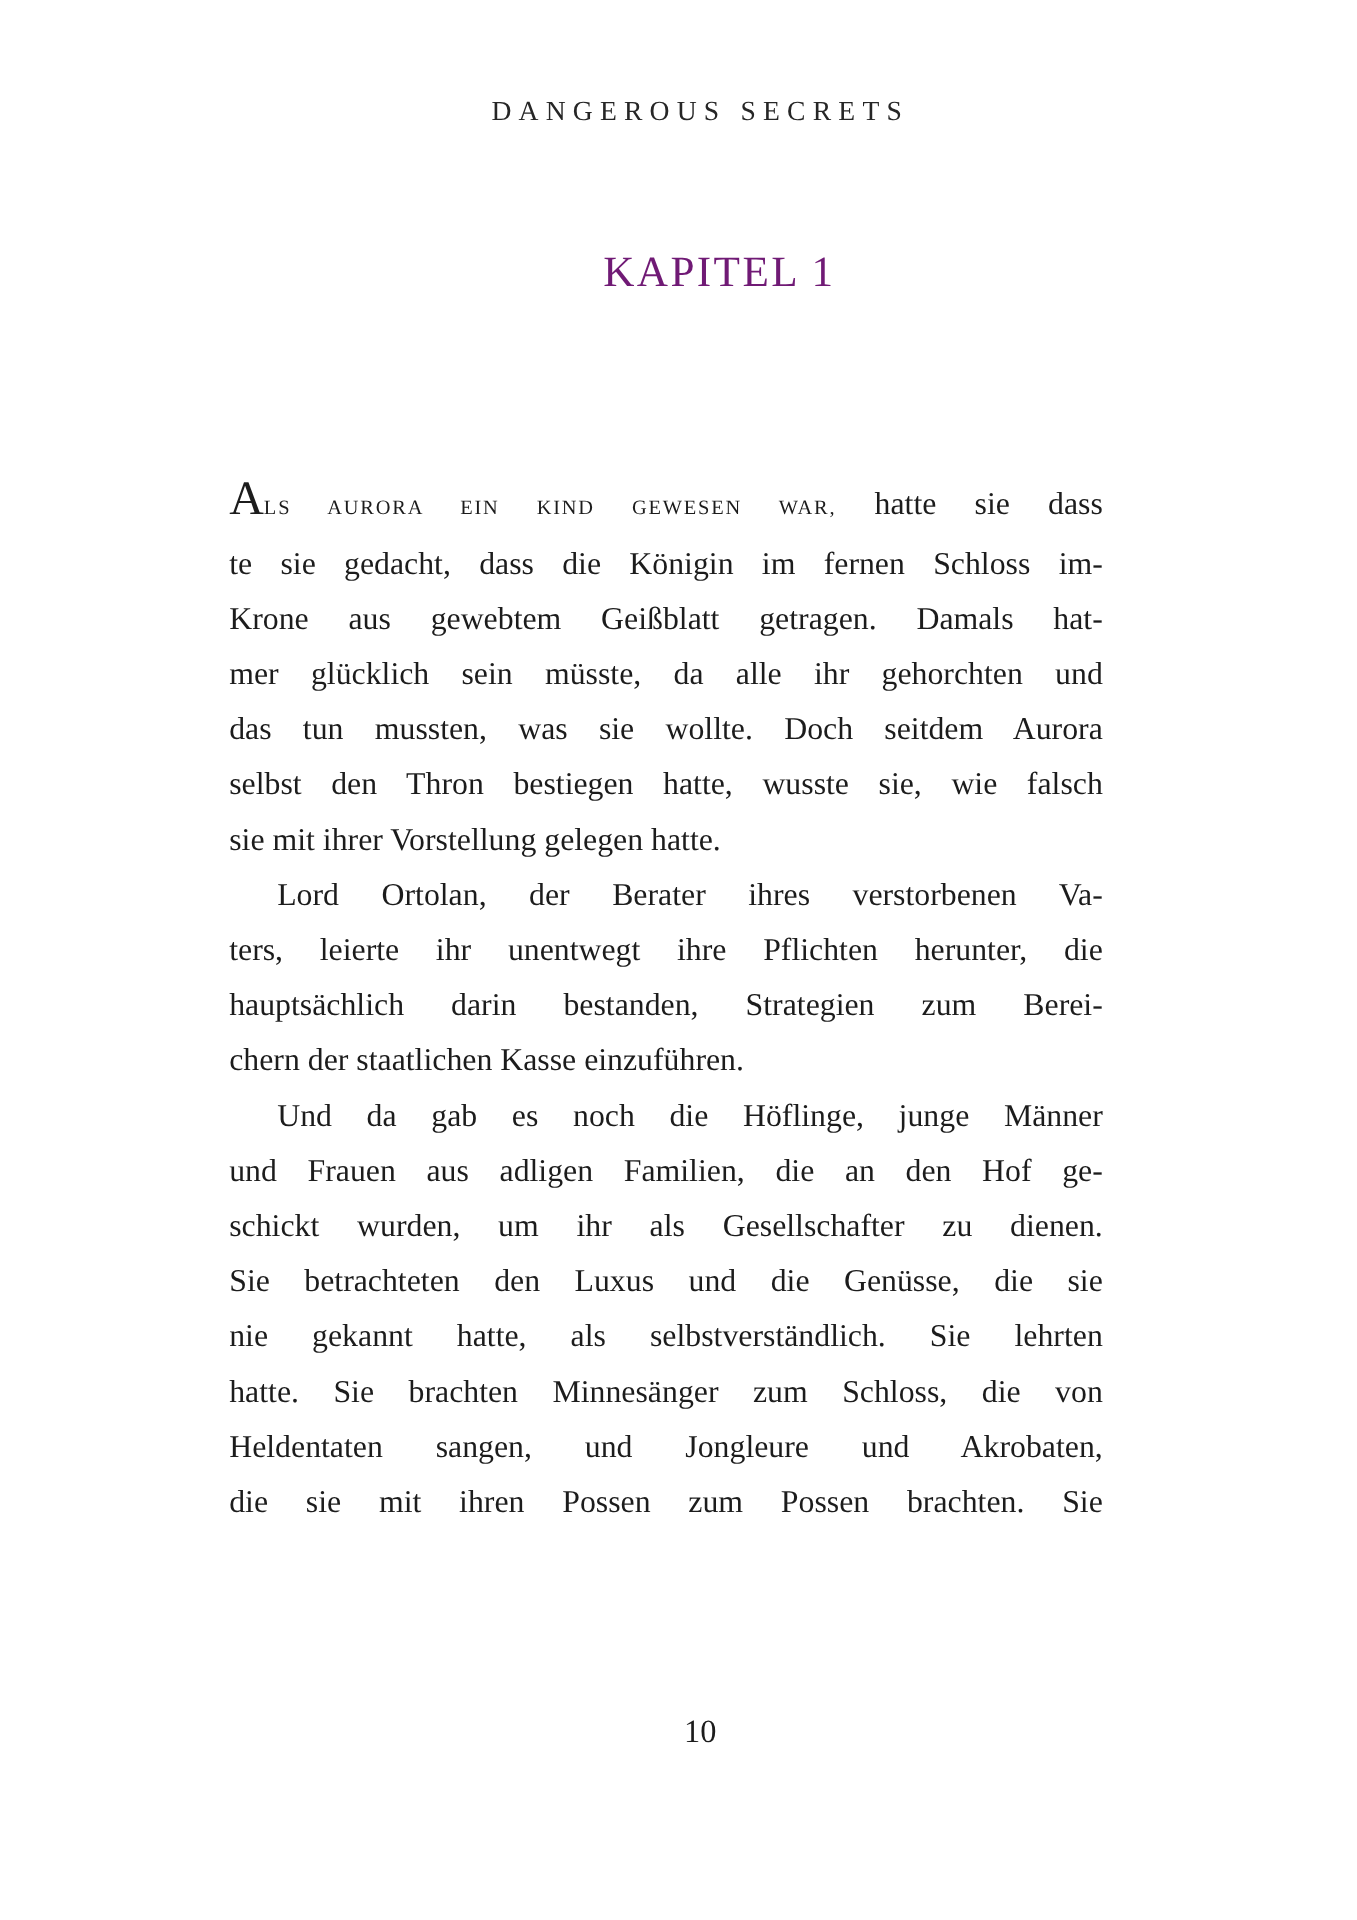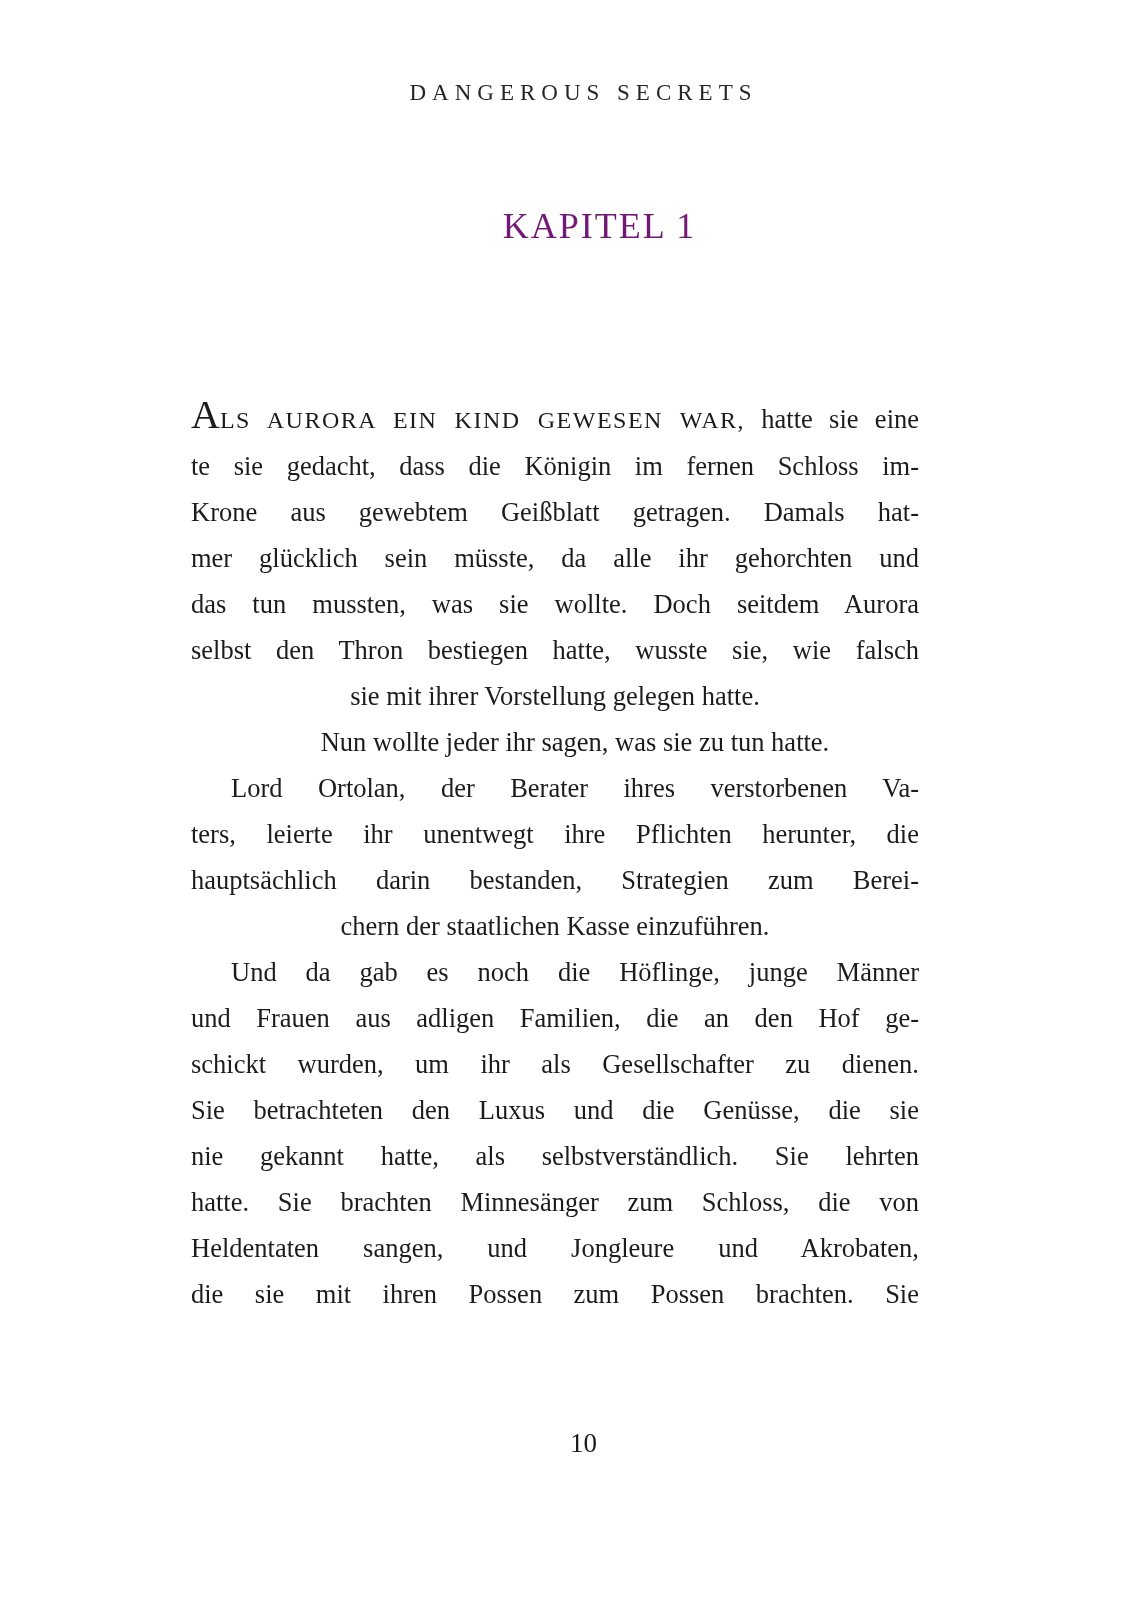--- a/index.html
+++ b/index.html
@@ -40,32 +40,32 @@
   .body-text {
     position: absolute;
     top: 395px;
     left: 191px;
     width: 728px;
     font-size: 26.5px;
     line-height: 46px;
     color: #1c1c1c;
   }
   .paragraph { margin: 0; }
-  .line { text-align: center; }
+  .line { text-align: left; }
   .line.justify {
     text-align: justify;
     text-align-last: justify;
   }
   .line.indent { text-indent: 40px; }
   .opening-line .initial {
     font-size: 40px;
     line-height: 1;
   }
   .opening-line .small-caps {
-    font-size: 24px;
+    font-size: 17px;
     letter-spacing: 1.5px;
   }
   .page-number {
     position: absolute;
     top: 1428px;
     left: 0;
     width: 100%;
     text-align: center;
     font-size: 27px;
     color: #1c1c1c;
@@ -74,30 +74,27 @@
 </head>
 <body>
 
 <div class="page">
   <div class="running-header">DANGEROUS SECRETS</div>
 
   <div class="chapter-title">KAPITEL 1</div>
 
   <div class="body-text">
       <div class="paragraph">
-        <div class="line justify opening-line"><span class="initial">A</span><span class="small-caps">LS AURORA EIN KIND GEWESEN WAR,</span><span> hatte sie eine</span></div>
+        <div class="line justify opening-line"><span class="initial">A</span><span class="small-caps">LS AURORA EIN KIND GEWESEN WAR,</span><span> hatte sie dass</span></div>
         <div class="line justify">te sie gedacht, dass die Königin im fernen Schloss im-</div>
         <div class="line justify">Krone aus gewebtem Geißblatt getragen. Damals hat-</div>
         <div class="line justify">mer glücklich sein müsste, da alle ihr gehorchten und</div>
         <div class="line justify">das tun mussten, was sie wollte. Doch seitdem Aurora</div>
         <div class="line justify">selbst den Thron bestiegen hatte, wusste sie, wie falsch</div>
         <div class="line">sie mit ihrer Vorstellung gelegen hatte.</div>
-      </div>
-      <div class="paragraph">
-        <div class="line indent">Nun wollte jeder ihr sagen, was sie zu tun hatte.</div>
       </div>
       <div class="paragraph">
         <div class="line justify indent">Lord Ortolan, der Berater ihres verstorbenen Va-</div>
         <div class="line justify">ters, leierte ihr unentwegt ihre Pflichten herunter, die</div>
         <div class="line justify">hauptsächlich darin bestanden, Strategien zum Berei-</div>
         <div class="line">chern der staatlichen Kasse einzuführen.</div>
       </div>
       <div class="paragraph">
         <div class="line justify indent">Und da gab es noch die Höflinge, junge Männer</div>
         <div class="line justify">und Frauen aus adligen Familien, die an den Hof ge-</div>

